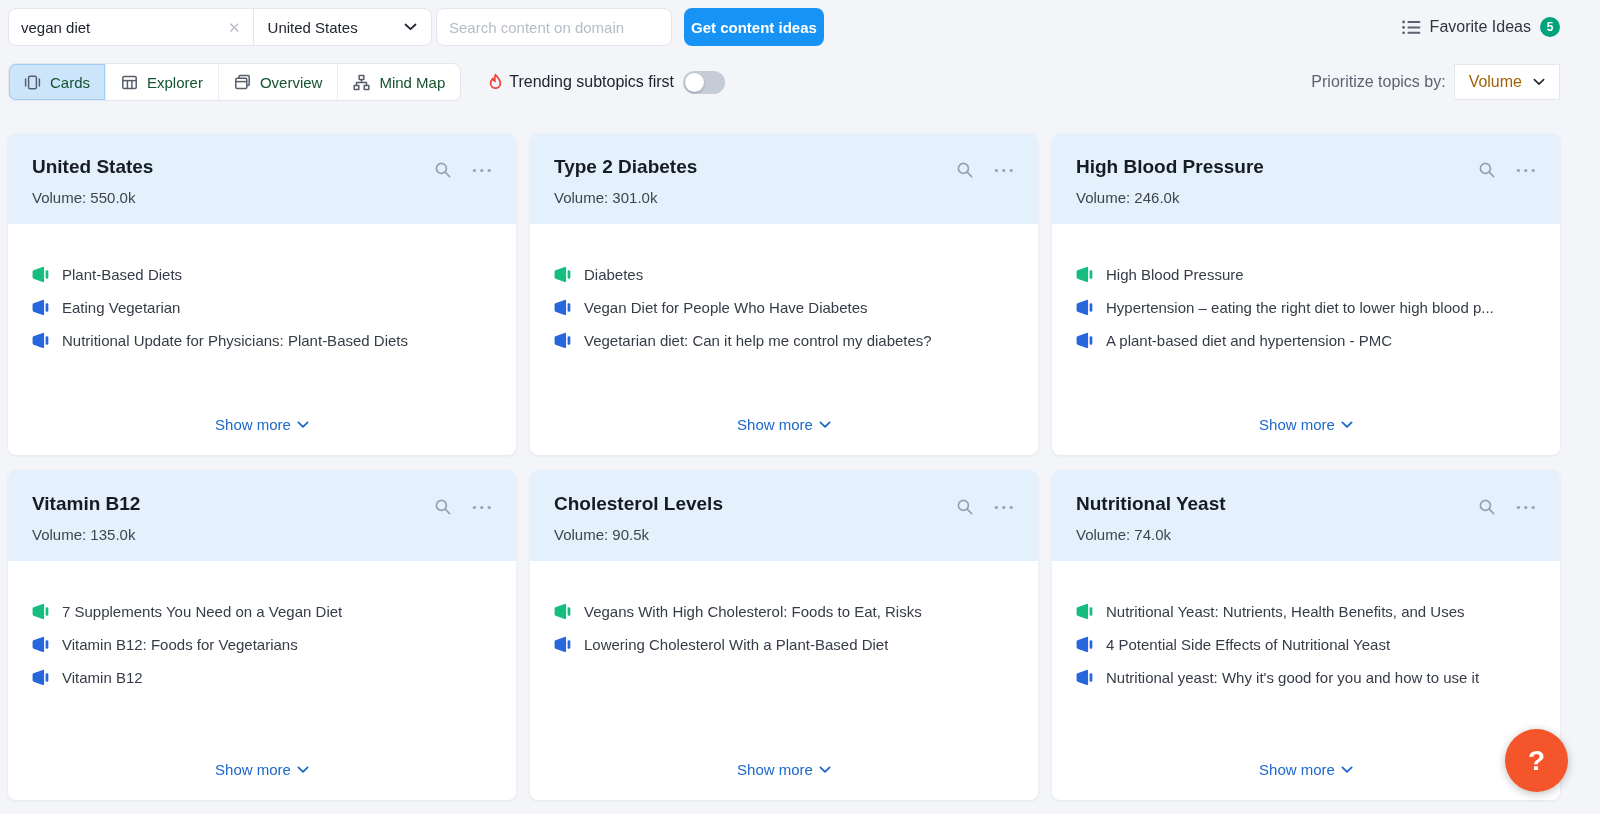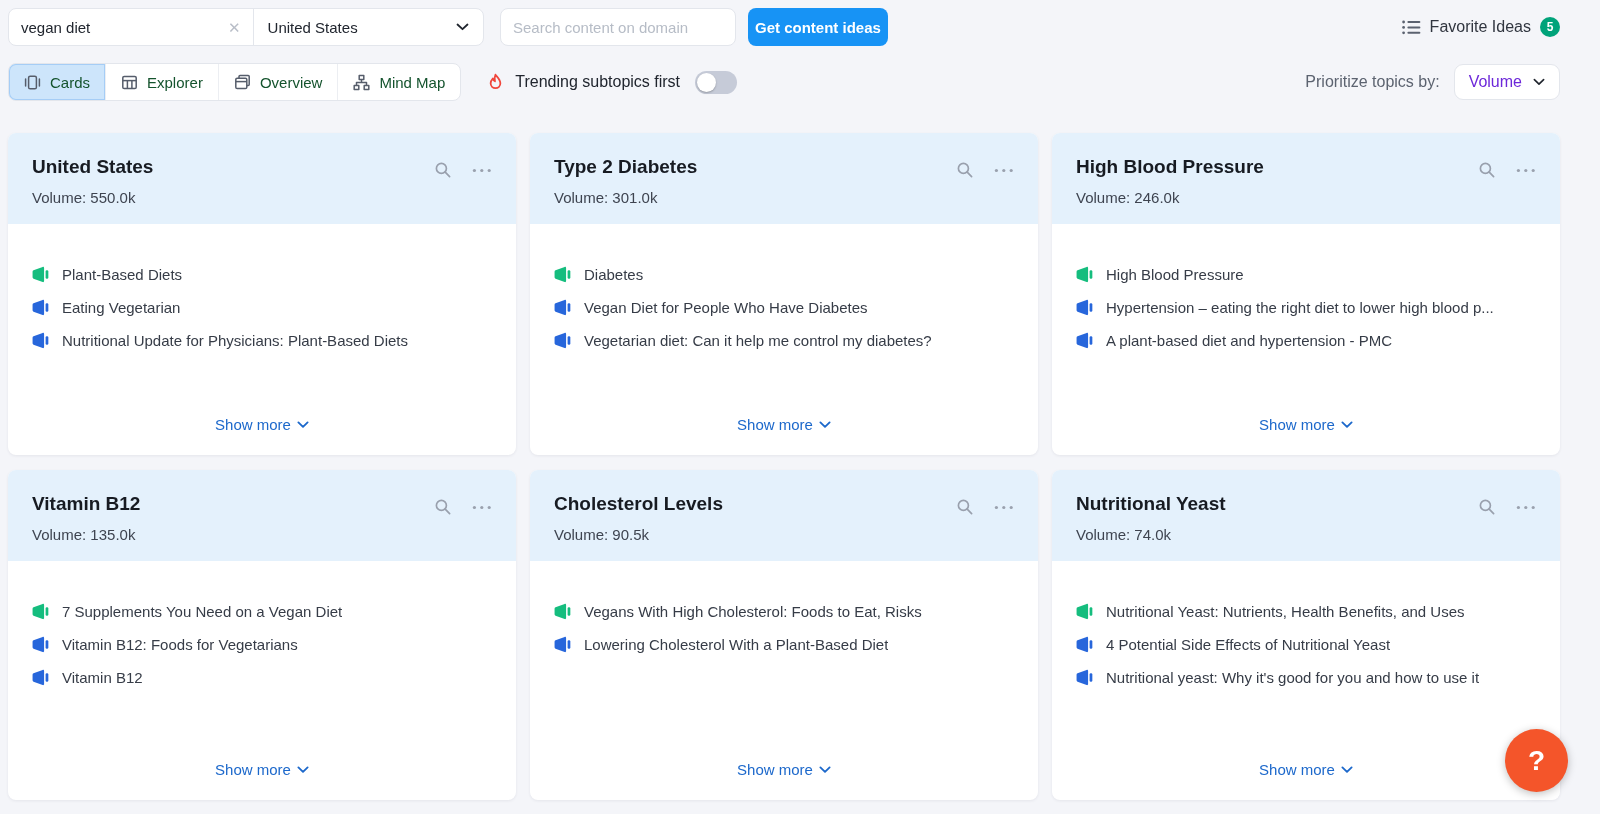--- a/index.html
+++ b/index.html
@@ -13,56 +13,56 @@
     --header-blue:#e4f1fc;
     --tab-active-bg:#cde5fb;
   }
   *{box-sizing:border-box;margin:0;padding:0}
   html,body{width:1600px;height:814px;overflow:hidden}
   body{font-family:"Liberation Sans","DejaVu Sans",sans-serif;background:#f4f5f9;color:#21262f}
   .page{width:1600px;height:814px;position:relative;overflow:hidden;padding:8px 40px 0 8px}
 
   
   .topbar{display:flex;align-items:center;height:38px}
-  .query-group{display:flex;align-items:stretch;width:476px;height:38px;background:#fff;
+  .query-group{display:flex;align-items:stretch;width:424px;height:38px;background:#fff;
     border:1px solid #e3e6ec;border-radius:8px;overflow:hidden}
   .kw-wrap{flex:0 0 220px;display:flex;align-items:center;padding:0 12px;gap:8px}
   .kw-wrap input{border:none;outline:none;flex:1;font-size:15px;color:#21262f;min-width:0;
     font-family:inherit;background:transparent}
   .clear-x{color:#b9bec8;font-size:15px;line-height:1;cursor:pointer}
   .vdivider{width:1px;background:#e3e6ec}
   .db-select{flex:1;display:flex;align-items:center;justify-content:space-between;
     padding:0 14px;font-size:15px;color:#21262f;cursor:pointer}
-  .domain-wrap{margin-left:16px}
+  .domain-wrap{margin-left:4px}
   .domain-wrap input{width:236px;height:38px;border:1px solid #e3e6ec;border-radius:8px;
     padding:0 12px;font-size:15px;font-family:inherit;color:#21262f;outline:none;background:#fff}
   .domain-wrap input::placeholder{color:#b6bcc6}
   .cta{margin-left:12px;height:38px;padding:0 7px;background:var(--accent-blue);color:#fff;
     border:none;border-radius:8px;font-size:15px;font-weight:700;font-family:inherit;cursor:pointer}
   .favorites{margin-left:auto;display:flex;align-items:center;gap:9px;font-size:16px;
     color:#30353f;cursor:pointer}
   .badge{width:20px;height:20px;border-radius:50%;background:var(--badge-green);color:#fff;
     font-size:12px;font-weight:700;display:flex;align-items:center;justify-content:center}
 
   
   .toolbar{display:flex;align-items:center;margin-top:17px;height:38px}
   .tab-group{display:flex;height:38px;background:#fff;border:1px solid #e3e6ec;border-radius:8px}
   .tab{display:flex;align-items:center;gap:9px;padding:0 15px;font-size:15px;color:#14532d;
     border-right:1px solid #eceef2;cursor:pointer;white-space:nowrap}
   .tab:last-child{border-right:none}
   .tab.active{background:var(--tab-active-bg);border-radius:7px 0 0 7px;
     box-shadow:inset 0 0 0 1px #a5cdf6}
-  .trending{margin-left:26px;display:flex;align-items:center;gap:11px;font-size:16px;color:#20252e}
+  .trending{margin-left:26px;display:flex;align-items:center;gap:5px;font-size:16px;color:#20252e}
   .toggle{width:42px;height:23px;border-radius:12px;background:#c6cbd8;position:relative;
     cursor:pointer;margin-left:4px}
   .toggle .knob{position:absolute;left:2px;top:2px;width:19px;height:19px;border-radius:50%;
     background:#fff;box-shadow:0 1px 2px rgba(0,0,0,.25)}
-  .prioritize{margin-left:auto;display:flex;align-items:center;gap:14px;font-size:16px;color:#5c6370}
-  .vol-btn{height:36px;padding:0 14px;background:#fff;border:1px solid #e3e6ec;border-radius:9px;
-    font-size:16px;color:#6d28d9;display:flex;gap:11px;align-items:center;font-family:inherit;cursor:pointer}
+  .prioritize{margin-left:auto;display:flex;align-items:center;gap:8px;font-size:16px;color:#5c6370}
+  .vol-btn{height:36px;padding:0 14px;background:#fff;border:1px solid #e3e6ec;border-radius:0;
+    font-size:16px;color:#a16207;display:flex;gap:11px;align-items:center;font-family:inherit;cursor:pointer}
 
   
   .grid{margin-top:32px;display:grid;grid-template-columns:repeat(3,1fr);
     grid-template-rows:322px 330px;column-gap:14px;row-gap:15px}
   .card{background:#fff;border-radius:8px;box-shadow:0 1px 3px rgba(25,35,55,.07);
     display:flex;flex-direction:column;overflow:hidden}
   .card-header{background:var(--header-blue);padding:23px 24px 18px;display:flex;
     justify-content:space-between;align-items:flex-start}
   .card-title{font-size:19px;font-weight:700;color:#171b22;margin-bottom:11px;cursor:pointer}
   .card-volume{font-size:15px;color:#3e4450}

